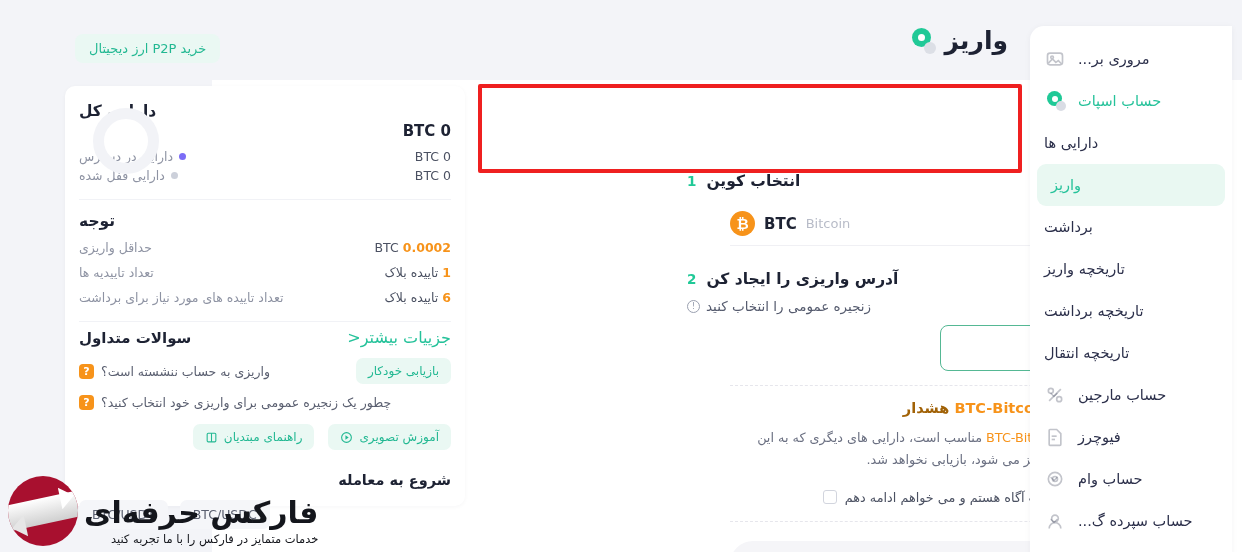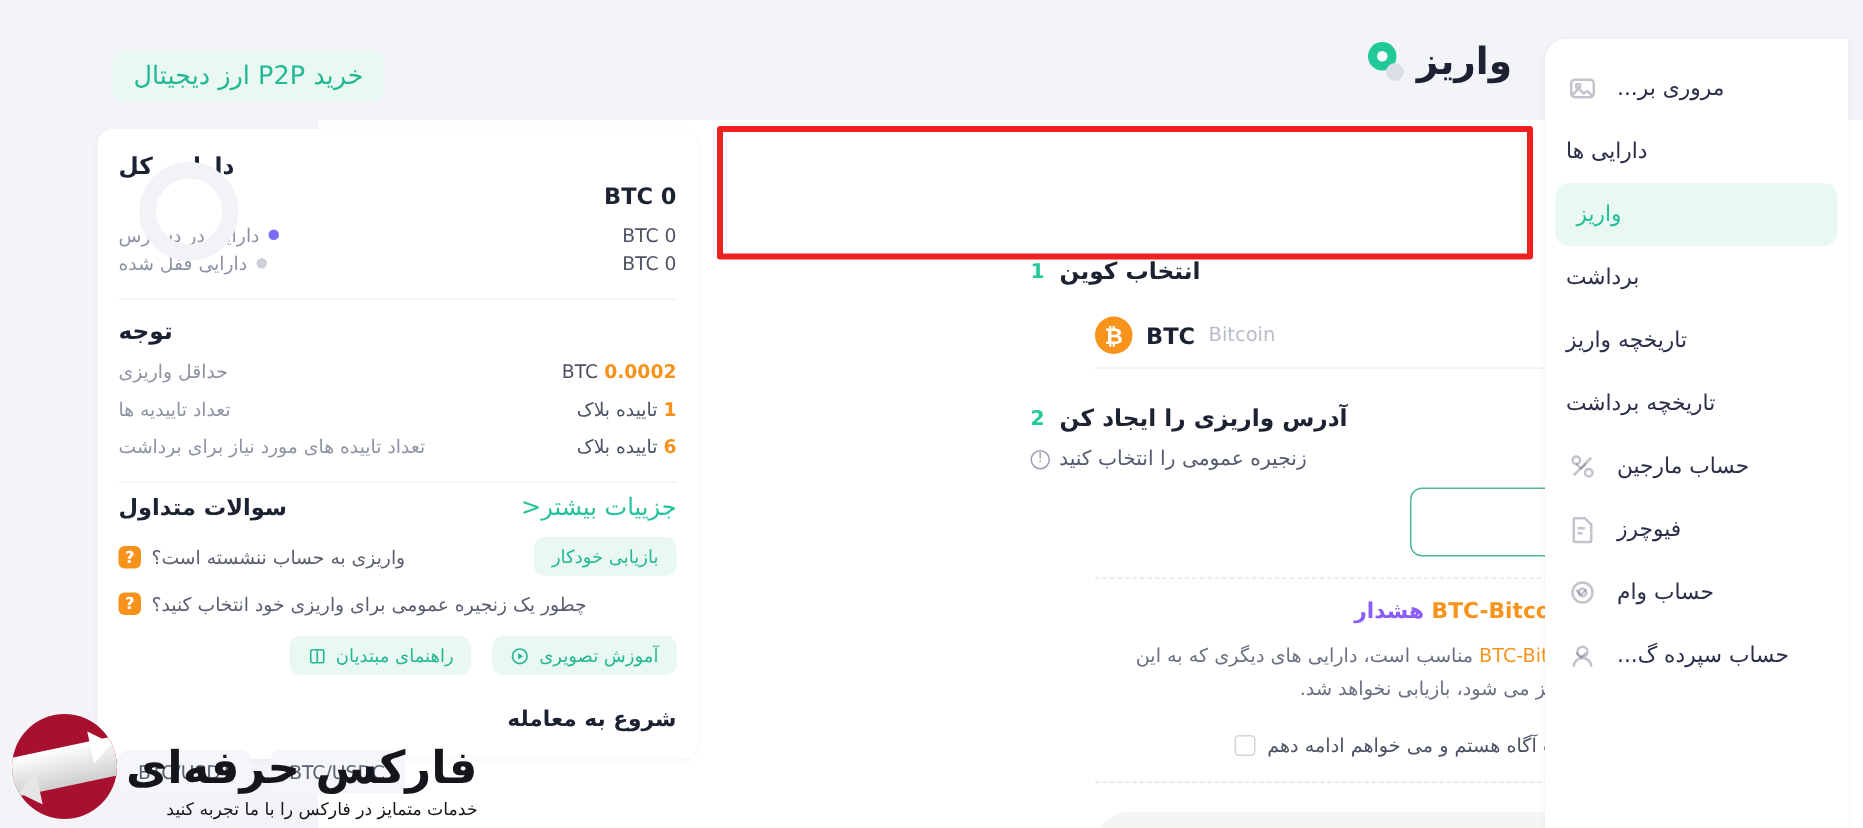--- a/index.html
+++ b/index.html
@@ -99,21 +99,21 @@
     width:7px; height:7px; border-radius:50%; background:#fff;
   }
   .title-spot .d2 {
     position:absolute; right:0px; bottom:0px; width:12px; height:12px;
     border-radius:50%; background:#dcdfe6;
   }
   .p2p-btn {
     position: absolute; left: 75px; top: 34px;
     background: #eaf8f3;
     color: #22b892;
-    font-size: 17px;
+    font-size: 13px;
     padding: 7px 14px;
     border-radius: 8px;
     cursor: pointer;
     white-space: nowrap;
   }
 
   
   .main-card {
     position: absolute;
     top: 80px; right: 0px;
@@ -200,21 +200,21 @@
   
   .warn {
     position: absolute; right: 20px; top: 305px;
     width: 492px;
     border-top: 1px dashed #e6e6ec;
     border-bottom: 1px dashed #e6e6ec;
     padding: 14px 24px 16px 24px;
     text-align: center;
   }
   .warn-title { font-size: 14.5px; font-weight: 700; color: #f7931a; }
-  .warn-title .black { color: #8b5cf6; }
+  .warn-title .black { color: #a16207; }
   .warn-body {
     margin-top: 11px;
     font-size: 12.8px; line-height: 1.75;
     color: #6b7082;
     direction: rtl;
   }
   .warn-body .hl { color: #f7931a; }
   .ack-row {
     margin-top: 18px;
     display: flex; align-items: center; justify-content: center;
@@ -555,34 +555,49 @@
       <div class="nav-row">
         <span class="lbl">مروری بر...</span>
         <span class="ico">
           <svg viewBox="0 0 24 24" fill="none" stroke="#3a3f55" stroke-width="2">
             <rect x="3" y="5" width="18" height="14" rx="3"></rect>
             <circle cx="8.5" cy="10" r="1.6"></circle>
             <path d="M4 17l5-5 4 4 3-2 4 4"></path>
           </svg>
         </span>
       </div>
+      <div class="nav-row accent">
+        <span class="caret">
+          <svg viewBox="0 0 24 24" fill="none" stroke="#6c7284" stroke-width="2.4" stroke-linecap="round" stroke-linejoin="round">
+            <polyline points="6 15 12 9 18 15"></polyline>
+          </svg>
+        </span>
+        <span class="lbl">حساب اسپات</span>
+        <span class="nav-spot">
+          <span class="d1"></span>
+          <span class="d2"></span>
+        </span>
+      </div>
       <div class="nav-row sub">
         <span class="lbl">دارایی ها</span>
       </div>
       <div class="nav-row sub active">
         <span class="lbl">واریز</span>
       </div>
       <div class="nav-row sub">
         <span class="lbl">برداشت</span>
       </div>
       <div class="nav-row sub">
         <span class="lbl">تاریخچه واریز</span>
       </div>
       <div class="nav-row sub">
         <span class="lbl">تاریخچه برداشت</span>
+      </div>
+      <div class="nav-row sub">
+        <span class="lbl">تاریخچه انتقال</span>
       </div>
       <div class="nav-row">
         <span class="caret">
           <svg viewBox="0 0 24 24" fill="none" stroke="#6c7284" stroke-width="2.4" stroke-linecap="round" stroke-linejoin="round">
             <polyline points="6 9 12 15 18 9"></polyline>
           </svg>
         </span>
         <span class="lbl">حساب مارجین</span>
         <span class="ico">
           <svg viewBox="0 0 24 24" fill="none" stroke="#3a3f55" stroke-width="2">

